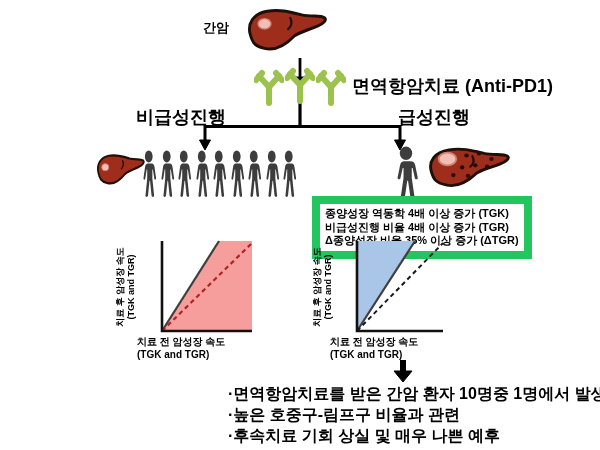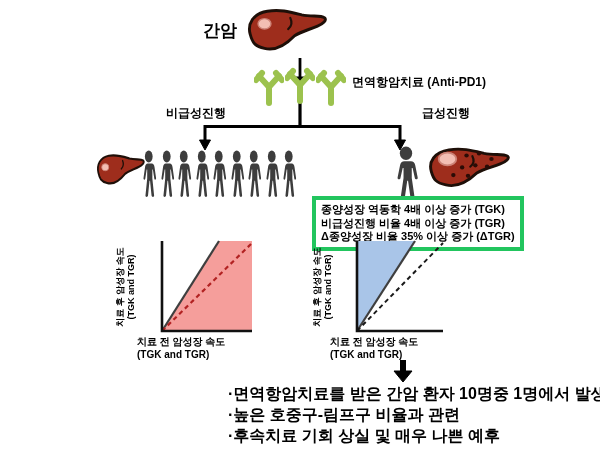--- a/index.html
+++ b/index.html
@@ -1,23 +1,23 @@
 <!DOCTYPE html>
 <html><head>
 <meta charset="utf-8">
 <style>
   html,body{margin:0;padding:0;background:#fff;}
   .canvas{position:relative;width:600px;height:450px;background:#ffffff;
           font-family:"Liberation Sans","DejaVu Sans",sans-serif;font-weight:bold;color:#000;overflow:hidden;}
   .abs{position:absolute;}
   .lbl{white-space:nowrap;}
-  .fs15{font-size:17px;}
-  .fs14{font-size:12px;}
+  .fs15{font-size:13px;}
+  .fs14{font-size:18px;}
   .center{text-align:right;}
-  .criteria{border:4px solid #22c55e;padding:3px 5px;font-size:11px;line-height:13.5px;white-space:nowrap;background:#fff;}
+  .criteria{border:8px solid #22c55e;padding:3px 5px;font-size:11px;line-height:13.5px;white-space:nowrap;background:#fff;}
   .ylabel{width:92px;height:30px;transform:rotate(-90deg);font-size:9px;line-height:11px;text-align:center;}
   .xlabel{width:140px;font-size:10px;line-height:13px;text-align:left;}
   .bullets{font-size:16px;line-height:21px;white-space:nowrap;}
   .pgroup{display:flex;}
   .pgroup svg{display:block;}
   svg{overflow:visible;}
 </style>
 </head>
 <body>
 

